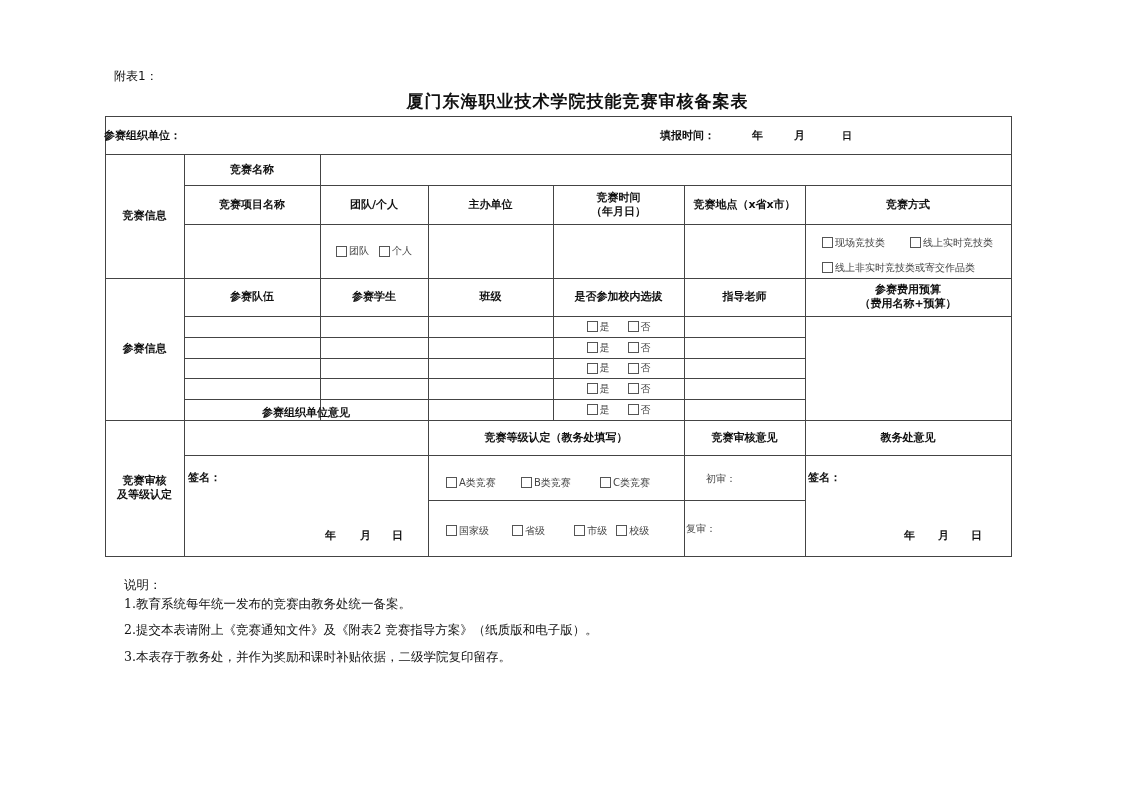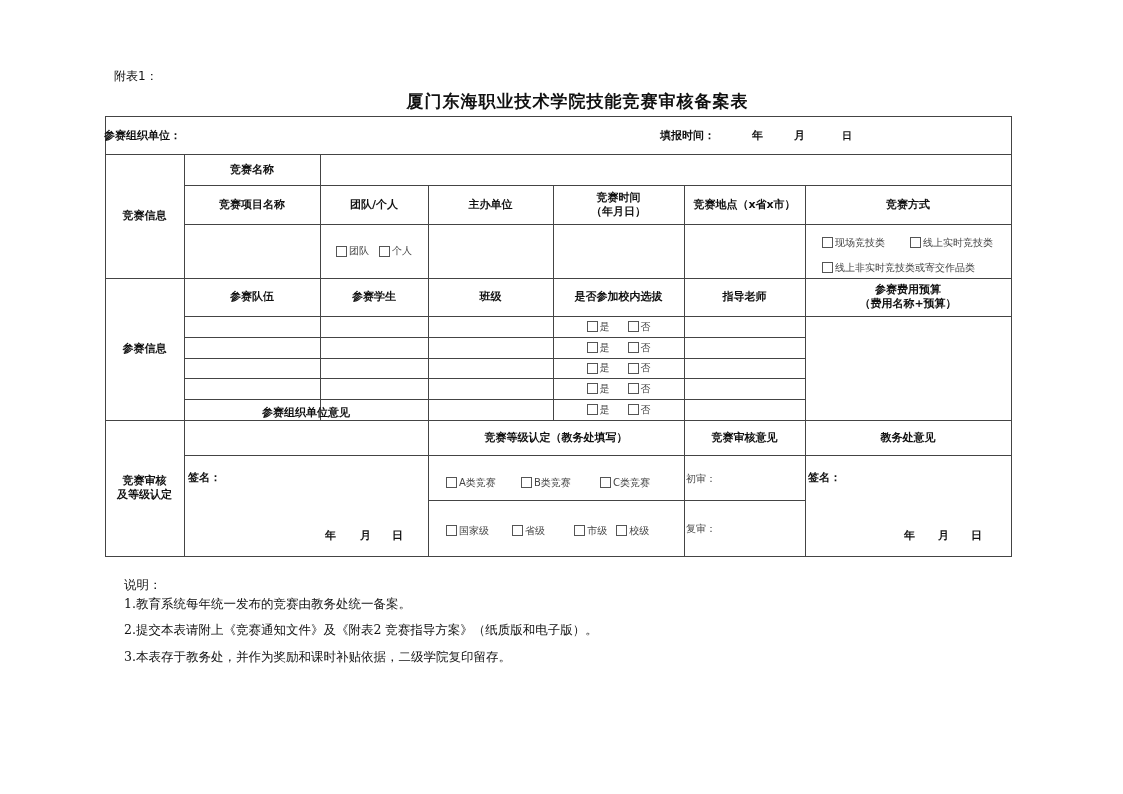--- a/index.html
+++ b/index.html
@@ -200,21 +200,21 @@
     <span class="opt" style="margin-left:24px;">
         <span class="box"></span>
         <span>市级</span>
       </span>
     <span class="opt" style="margin-left:4px;text-align:center;">
         <span class="box"></span>
         <span>校级</span>
       </span>
   </div>
 
-  <div class="abs" style="left:686px;top:472px;font-size:10px;color:#444;">初审：</div>
+  <div class="abs" style="left:686px;top:472px;font-size:10px;color:#444;padding-left:20px;">初审：</div>
   <div class="abs" style="left:686px;top:522px;font-size:10px;color:#444;">复审：</div>
 
   <div class="abs" style="left:808px;top:470px;font-size:11px;font-weight:bold;">签名：</div>
   <div class="abs" style="left:904px;top:528px;font-size:11px;font-weight:bold;">年</div>
   <div class="abs" style="left:938px;top:528px;font-size:11px;font-weight:bold;">月</div>
   <div class="abs" style="left:971px;top:528px;font-size:11px;font-weight:bold;">日</div>
 </div>
 
 <div class="abs notes" style="top:569px;margin-top:8px;">说明：</div>
 <div class="abs notes" style="top:596px;">1.教育系统每年统一发布的竞赛由教务处统一备案。</div>

